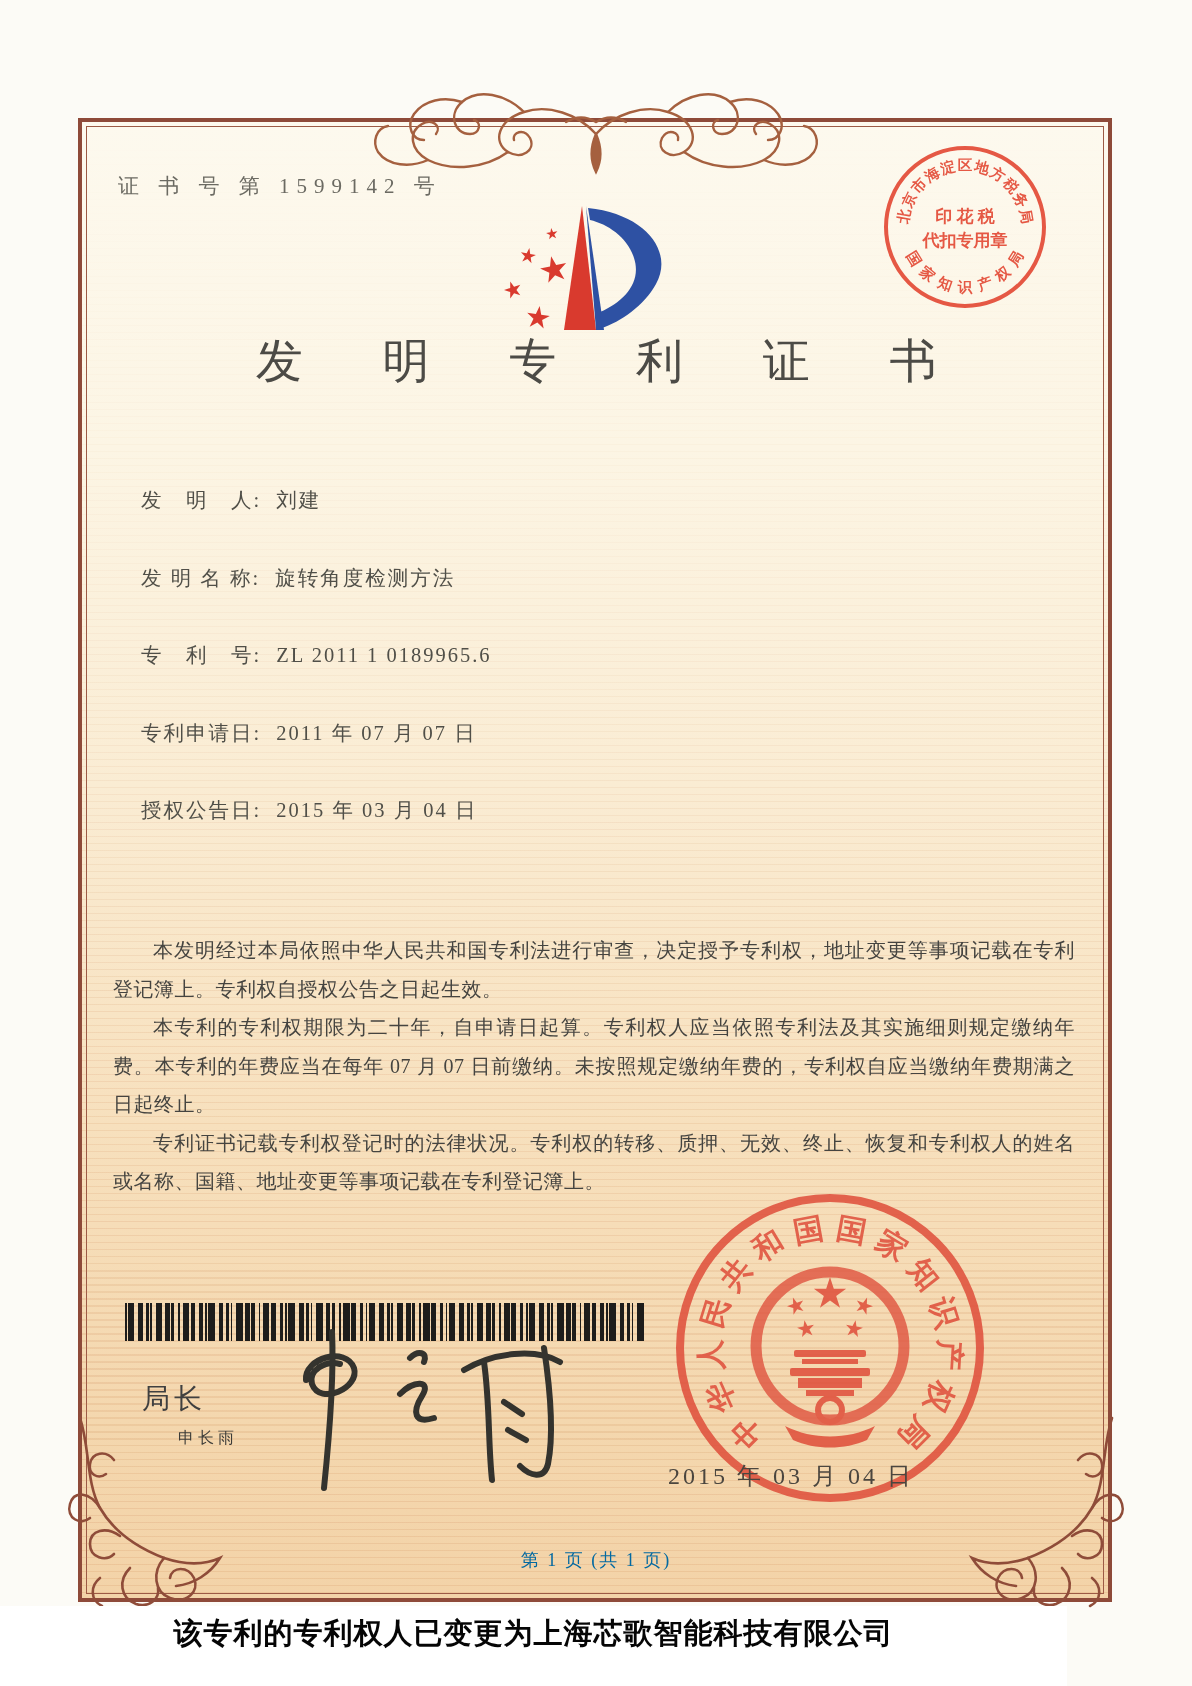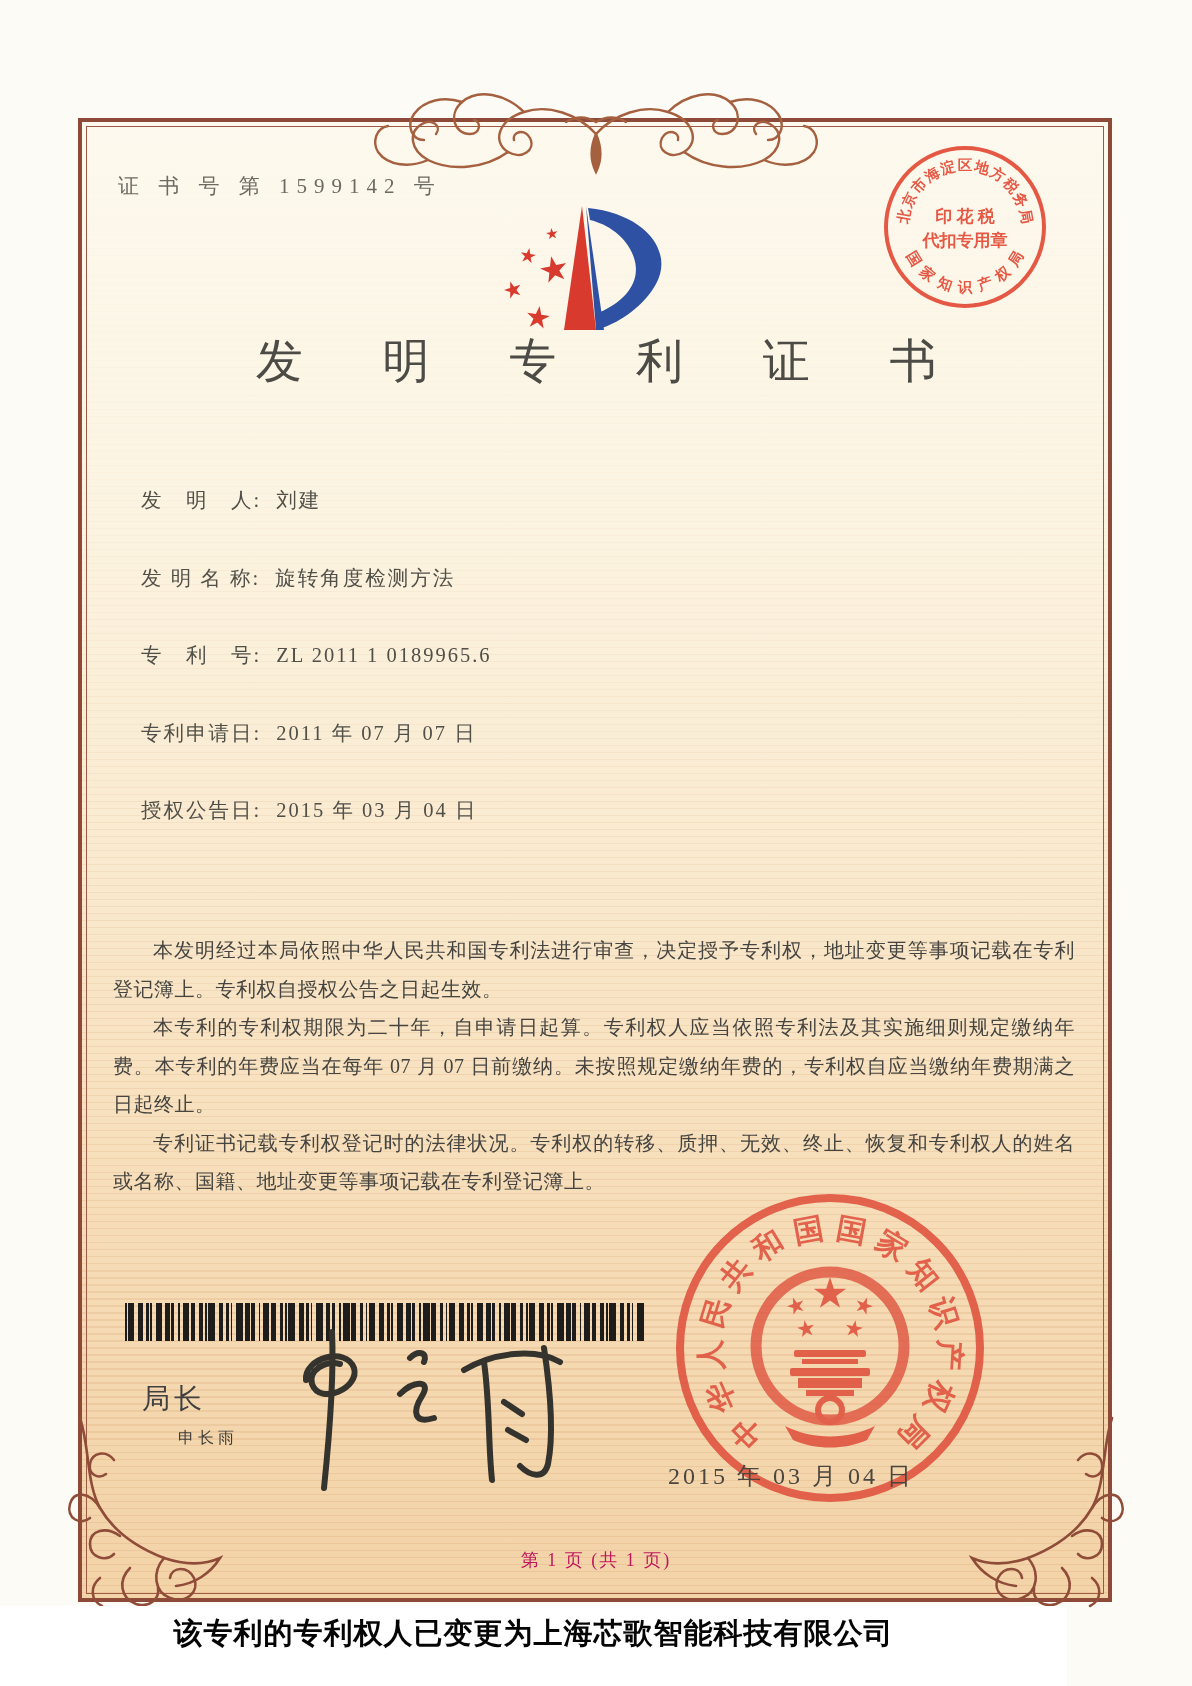--- a/index.html
+++ b/index.html
@@ -56,21 +56,21 @@
   .signature-svg{position:absolute;left:268px;top:1318px;}
   .seal-svg{position:absolute;left:655px;top:1178px;opacity:0.92;}
   .seal-date{
     position:absolute;left:668px;top:1460px;font-size:24px;color:#4b463f;
     letter-spacing:3px;white-space:nowrap;z-index:5;
   }
   .tax-stamp-svg{position:absolute;left:880px;top:142px;opacity:0.95;}
   .logo-svg{position:absolute;left:468px;top:178px;}
   .footer-page{
     position:absolute;left:0;top:1548px;width:1192px;text-align:center;
-    font-size:18px;color:#be185d;letter-spacing:2px;
+    font-size:18px;color:#0369a1;letter-spacing:2px;
   }
   .note-strip{
     position:absolute;left:0;top:1606px;width:1067px;height:80px;background:#ffffff;
   }
   .note-text{
     position:absolute;left:0;top:8px;width:100%;text-align:center;
     font-family:"Liberation Sans", sans-serif;
     font-size:29px;font-weight:bold;color:#050505;letter-spacing:1px;
   }
   .ornament{position:absolute;pointer-events:none;}

